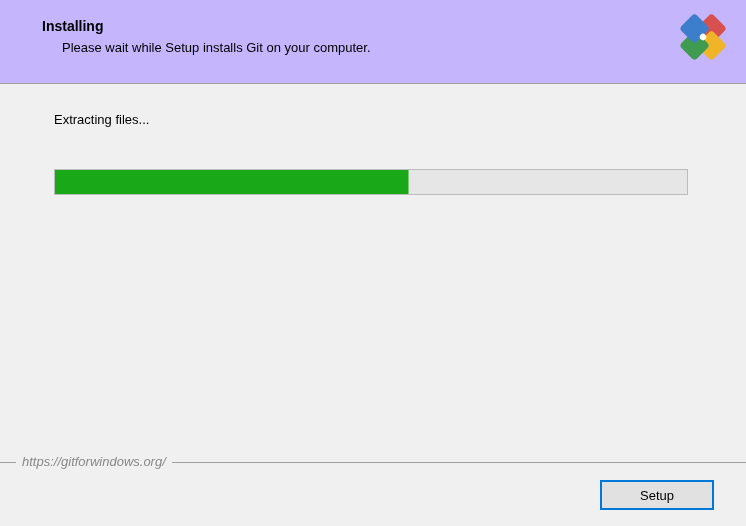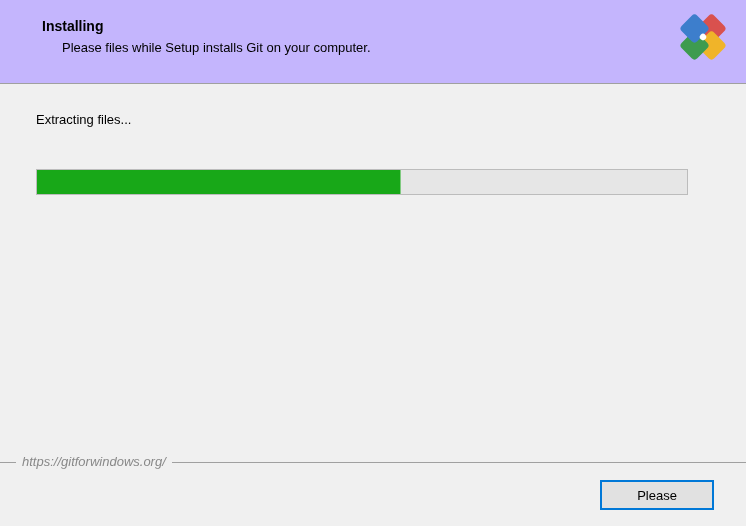--- a/index.html
+++ b/index.html
@@ -35,21 +35,21 @@
       margin-left: 20px;
     }
     .logo {
       position: absolute;
       right: 18px;
       top: 12px;
       width: 50px;
       height: 50px;
     }
     .body-area {
-      padding: 28px 58px 0 36px;
+      padding: 28px 58px 0 54px;
     }
     .status-text {
       font-size: 13px;
       color: #000;
       margin-bottom: 42px;
     }
     .progress-container {
       width: 100%;
       height: 26px;
       background: #e6e6e6;
@@ -109,21 +109,21 @@
     .btn.focused {
       border: 2px solid #0078d7;
       background: #e1e1e1;
     }
   </style>
 </head>
 <body>
 
 <div class="header">
   <div class="header-title">Installing</div>
-  <div class="header-subtitle">Please files while Setup installs Git on your computer.</div>
+  <div class="header-subtitle">Please wait while Setup installs Git on your computer.</div>
   <div class="logo">
     <svg viewBox="0 0 50 50" width="50" height="50">
       <g transform="translate(25,25)">
         <g transform="rotate(45)">
           <rect x="-11" y="-23" width="22" height="22" rx="4" fill="#d9514e"></rect>
           <rect x="1" y="-11" width="22" height="22" rx="4" fill="#f0b429"></rect>
           <rect x="-11" y="1" width="22" height="22" rx="4" fill="#3e9b4f"></rect>
           <rect x="-23" y="-11" width="22" height="22" rx="4" fill="#3d7ecc"></rect>
           <circle cx="0" cy="0" r="3.2" fill="#fff"></circle>
         </g>
@@ -136,15 +136,15 @@
   <div class="status-text">Extracting files...</div>
   <div class="progress-container">
     <div class="progress-fill" id="progress-fill" style="width: 56%;"></div>
   </div>
 </div>
 
 <div class="footer">
   <div class="footer-divider"></div>
   <div class="footer-link">https://gitforwindows.org/</div>
   <div class="button-row">
-    <button class="btn focused">Please</button>
+    <button class="btn focused">Setup</button>
   </div>
 </div>
 
 </body></html>

